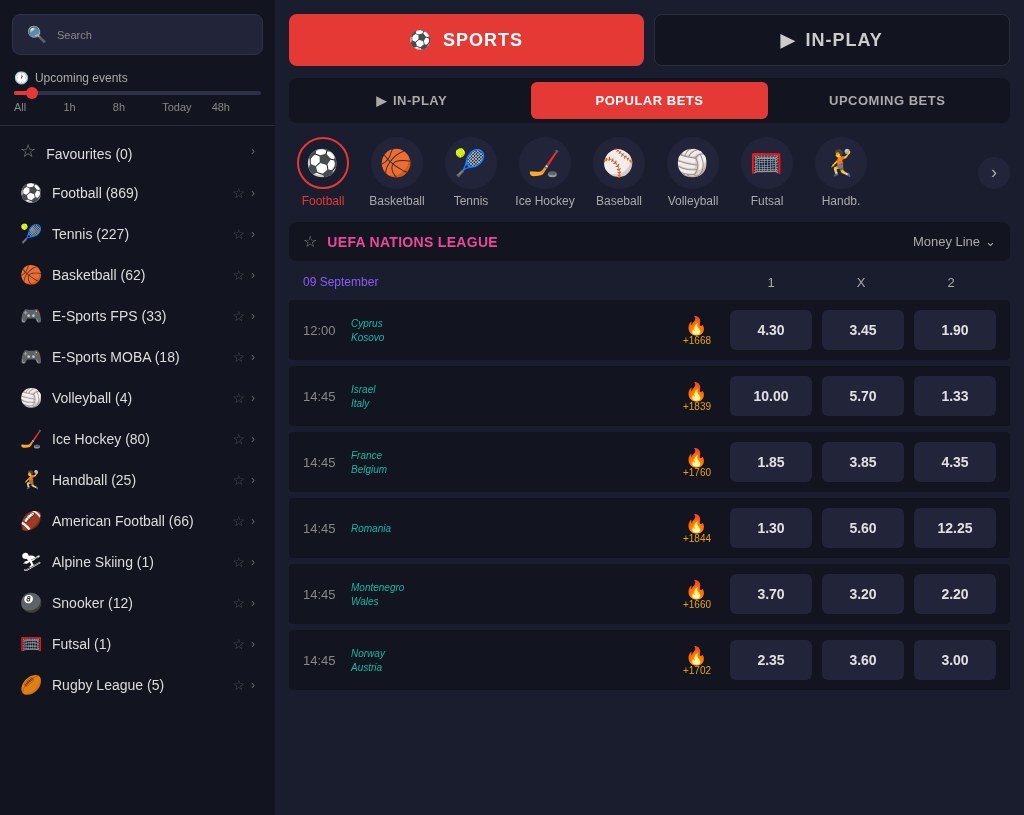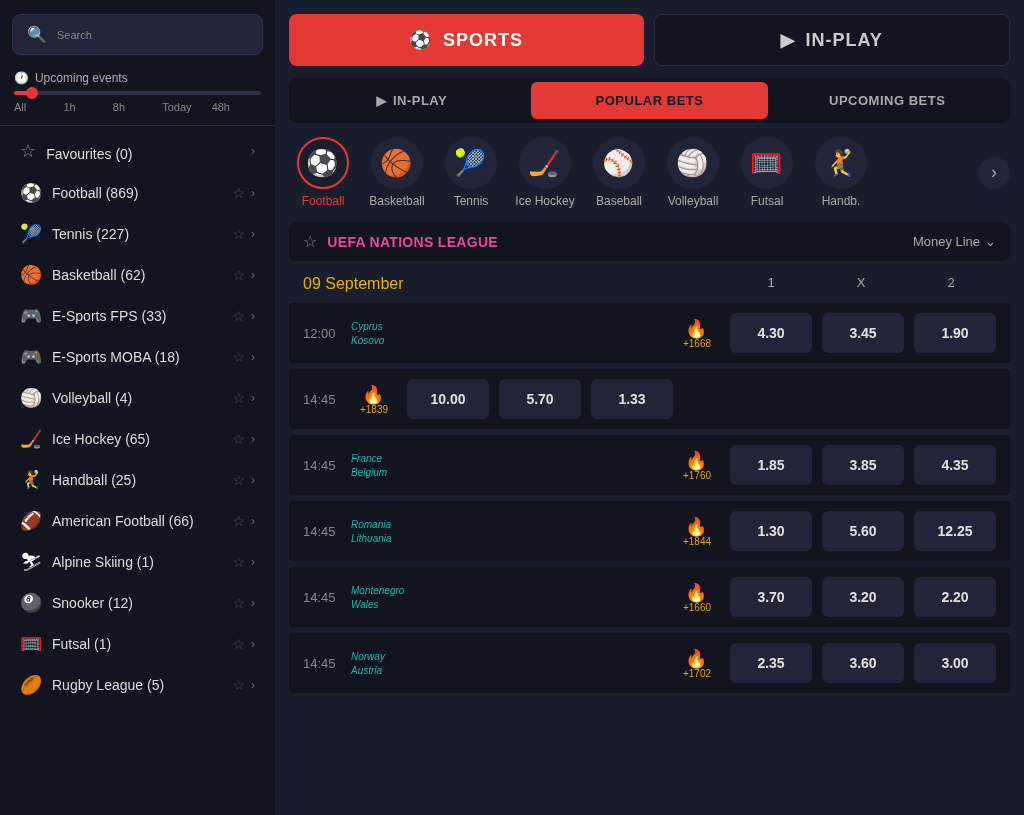--- a/index.html
+++ b/index.html
@@ -218,21 +218,21 @@
       padding: 11px;
       text-align: center;
       border-radius: 6px;
       font-size: 13px;
       font-weight: 600;
       cursor: pointer;
       letter-spacing: 0.5px;
     }
     .sub-tab.active {
       background: #e53935;
-      color: #0f172a;
+      color: #ffffff;
     }
     .sub-tab.inactive {
       background: transparent;
       color: #aaa;
     }
     .sub-tab-inplay {
       display: flex;
       align-items: center;
       justify-content: center;
       gap: 6px;
@@ -325,22 +325,22 @@
     }
 
     
     .table-header {
       display: flex;
       padding: 6px 14px;
       margin-bottom: 4px;
     }
     .table-header .date-col {
       flex: 1;
-      font-size: 16px;
-      color: #eab308;
+      font-size: 12px;
+      color: #8b5cf6;
     }
     .table-header .odd-col {
       width: 90px;
       text-align: center;
       font-size: 13px;
       color: #aaa;
     }
 
     
     .matches-container {
@@ -486,21 +486,21 @@
     <div class="sidebar-item">
       <span class="sport-icon">🏐</span>
       <span class="sport-name">Volleyball (4)</span>
       <div class="sport-actions">
         <span class="star-icon">☆</span>
         <span class="chevron-icon">›</span>
       </div>
     </div>
     <div class="sidebar-item">
       <span class="sport-icon">🏒</span>
-      <span class="sport-name">Ice Hockey (65)</span>
+      <span class="sport-name">Ice Hockey (80)</span>
       <div class="sport-actions">
         <span class="star-icon">☆</span>
         <span class="chevron-icon">›</span>
       </div>
     </div>
     <div class="sidebar-item">
       <span class="sport-icon">🤾</span>
       <span class="sport-name">Handball (25)</span>
       <div class="sport-actions">
         <span class="star-icon">☆</span>
@@ -640,20 +640,24 @@
         <span class="fire-icon">🔥</span>
         <span class="hot-count">+1668</span>
       </div>
       <button class="odd-btn">4.30</button>
       <button class="odd-btn">3.45</button>
       <button class="odd-btn">1.90</button>
     </div>
 
     <div class="match-row">
       <span class="match-time">14:45</span>
+      <div class="match-teams">
+        <span class="match-team">Israel</span>
+        <span class="match-team">Italy</span>
+      </div>
       <div class="match-hot">
         <span class="fire-icon">🔥</span>
         <span class="hot-count">+1839</span>
       </div>
       <button class="odd-btn">10.00</button>
       <button class="odd-btn">5.70</button>
       <button class="odd-btn">1.33</button>
     </div>
 
     <div class="match-row">
@@ -668,21 +672,20 @@
       </div>
       <button class="odd-btn">1.85</button>
       <button class="odd-btn">3.85</button>
       <button class="odd-btn">4.35</button>
     </div>
 
     <div class="match-row">
       <span class="match-time">14:45</span>
       <div class="match-teams">
         <span class="match-team">Romania</span>
-        <span class="match-team">Lithuania</span>
       </div>
       <div class="match-hot">
         <span class="fire-icon">🔥</span>
         <span class="hot-count">+1844</span>
       </div>
       <button class="odd-btn">1.30</button>
       <button class="odd-btn">5.60</button>
       <button class="odd-btn">12.25</button>
     </div>
 

